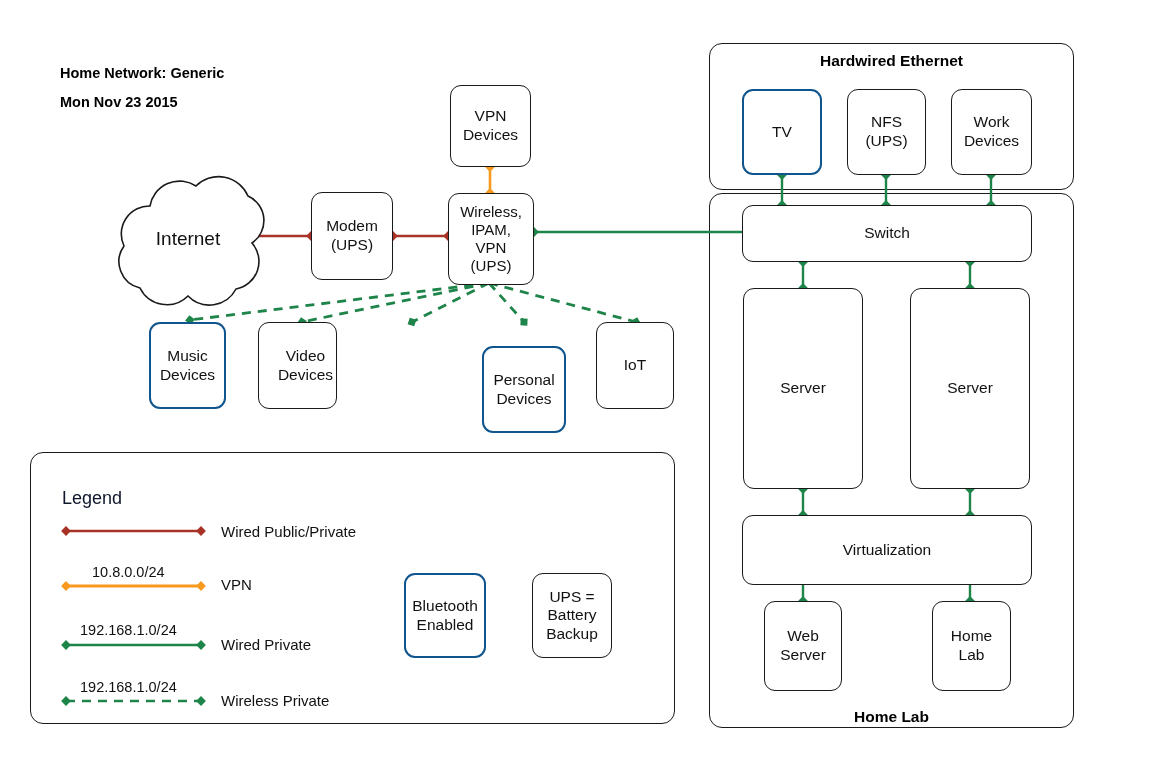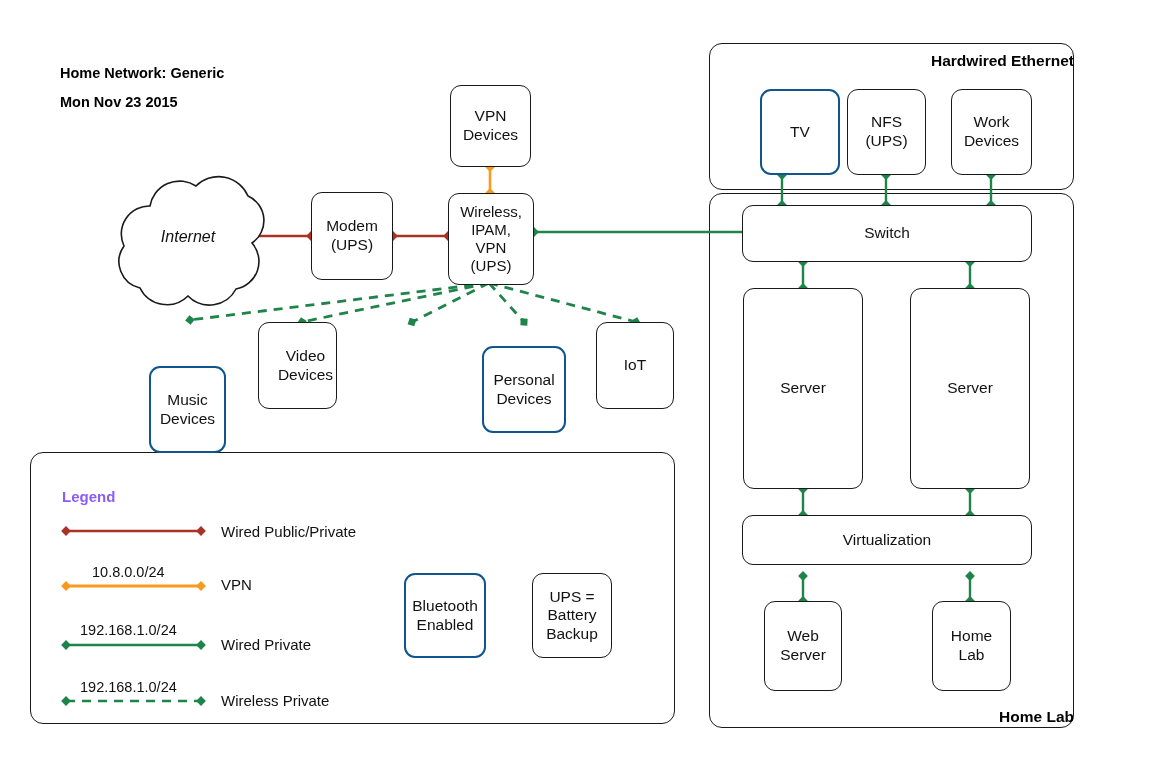--- a/index.html
+++ b/index.html
@@ -46,21 +46,21 @@
     background: #ffffff;
     border: 1.6px solid #1a1a1a;
     border-radius: 13px;
     z-index: 1;
   }
   .panel-title {
     position: absolute;
     font-weight: bold;
     font-size: 15.5px;
     color: #000000;
-    text-align: right;
+    text-align: center;
     z-index: 4;
   }
   
   .free-text {
     position: absolute;
     font-weight: bold;
     font-size: 14.5px;
     color: #000000;
     white-space: nowrap;
     z-index: 4;
@@ -69,23 +69,23 @@
   #legend-panel {
     position: absolute;
     box-sizing: border-box;
     background: #ffffff;
     border: 1.6px solid #1a1a1a;
     border-radius: 13px;
     z-index: 2;
   }
   .legend-title {
     position: absolute;
-    font-weight: bold;
-    font-size: 15px;
-    color: #8b5cf6;
+    font-weight: normal;
+    font-size: 18px;
+    color: #0f172a;
     z-index: 5;
   }
   .legend-label {
     position: absolute;
     font-size: 15px;
     color: #111111;
     white-space: nowrap;
     z-index: 5;
   }
   .legend-sublabel {
@@ -115,25 +115,24 @@
   #cloud-layer {
     position: absolute;
     left: 0; top: 0;
     width: 1155px;
     height: 783px;
     z-index: 3;
     pointer-events: none;
   }
   .cloud-label {
     position: absolute;
-    font-size: 16px;
+    font-size: 19px;
     color: #111111;
     z-index: 4;
     text-align: center;
-    font-style: italic;
   }
 </style>
 </head>
 <body>
 
 <div id="canvas">
 
   <div class="free-text" style="left:60px; top:65px;">Home Network: Generic</div>
   <div class="free-text" style="left:60px; top:94px;">Mon Nov 23 2015</div>
 
@@ -241,40 +240,40 @@
 (UPS)</div>
 
   <div class="node" style="left:448px; top:193px; width:86px; height:92px; font-size:15px;">Wireless,
 IPAM,
 VPN
 (UPS)</div>
 
   <div class="node" style="left:450px; top:85px; width:81px; height:82px;">VPN
 Devices</div>
 
-  <div class="node bt" style="left:149px; top:322px; width:77px; height:87px;margin-top:44px;">Music
+  <div class="node bt" style="left:149px; top:322px; width:77px; height:87px;">Music
 Devices</div>
   <div class="node" style="left:258px; top:322px; width:79px; height:87px;padding-left:16px;">Video
 Devices</div>
   <div class="node bt" style="left:482px; top:322px; width:84px; height:87px;margin-top:24px;">Personal
 Devices</div>
   <div class="node" style="left:596px; top:322px; width:78px; height:87px;">IoT</div>
 
-  <div class="node bt" style="left:742px; top:89px; width:80px; height:86px;margin-left:18px;">TV</div>
+  <div class="node bt" style="left:742px; top:89px; width:80px; height:86px;">TV</div>
   <div class="node" style="left:847px; top:89px; width:79px; height:86px;">NFS
 (UPS)</div>
   <div class="node" style="left:951px; top:89px; width:81px; height:86px;">Work
 Devices</div>
 
   <div class="node" style="left:742px; top:205px; width:290px; height:57px;">Switch</div>
 
   <div class="node" style="left:743px; top:288px; width:120px; height:201px;">Server</div>
   <div class="node" style="left:910px; top:288px; width:120px; height:201px;">Server</div>
 
-  <div class="node" style="left:742px; top:515px; width:290px; height:50px;">Virtualization</div>
+  <div class="node" style="left:742px; top:515px; width:290px; height:70px;">Virtualization</div>
 
   <div class="node" style="left:764px; top:601px; width:78px; height:90px;">Web
 Server</div>
   <div class="node" style="left:932px; top:601px; width:79px; height:90px;">Home
 Lab</div>
 
   <div id="legend-panel" style="left:30px; top:452px; width:645px; height:272px;"></div>
 
   <div class="legend-title" style="left:62px; top:488px;">Legend</div>
 

